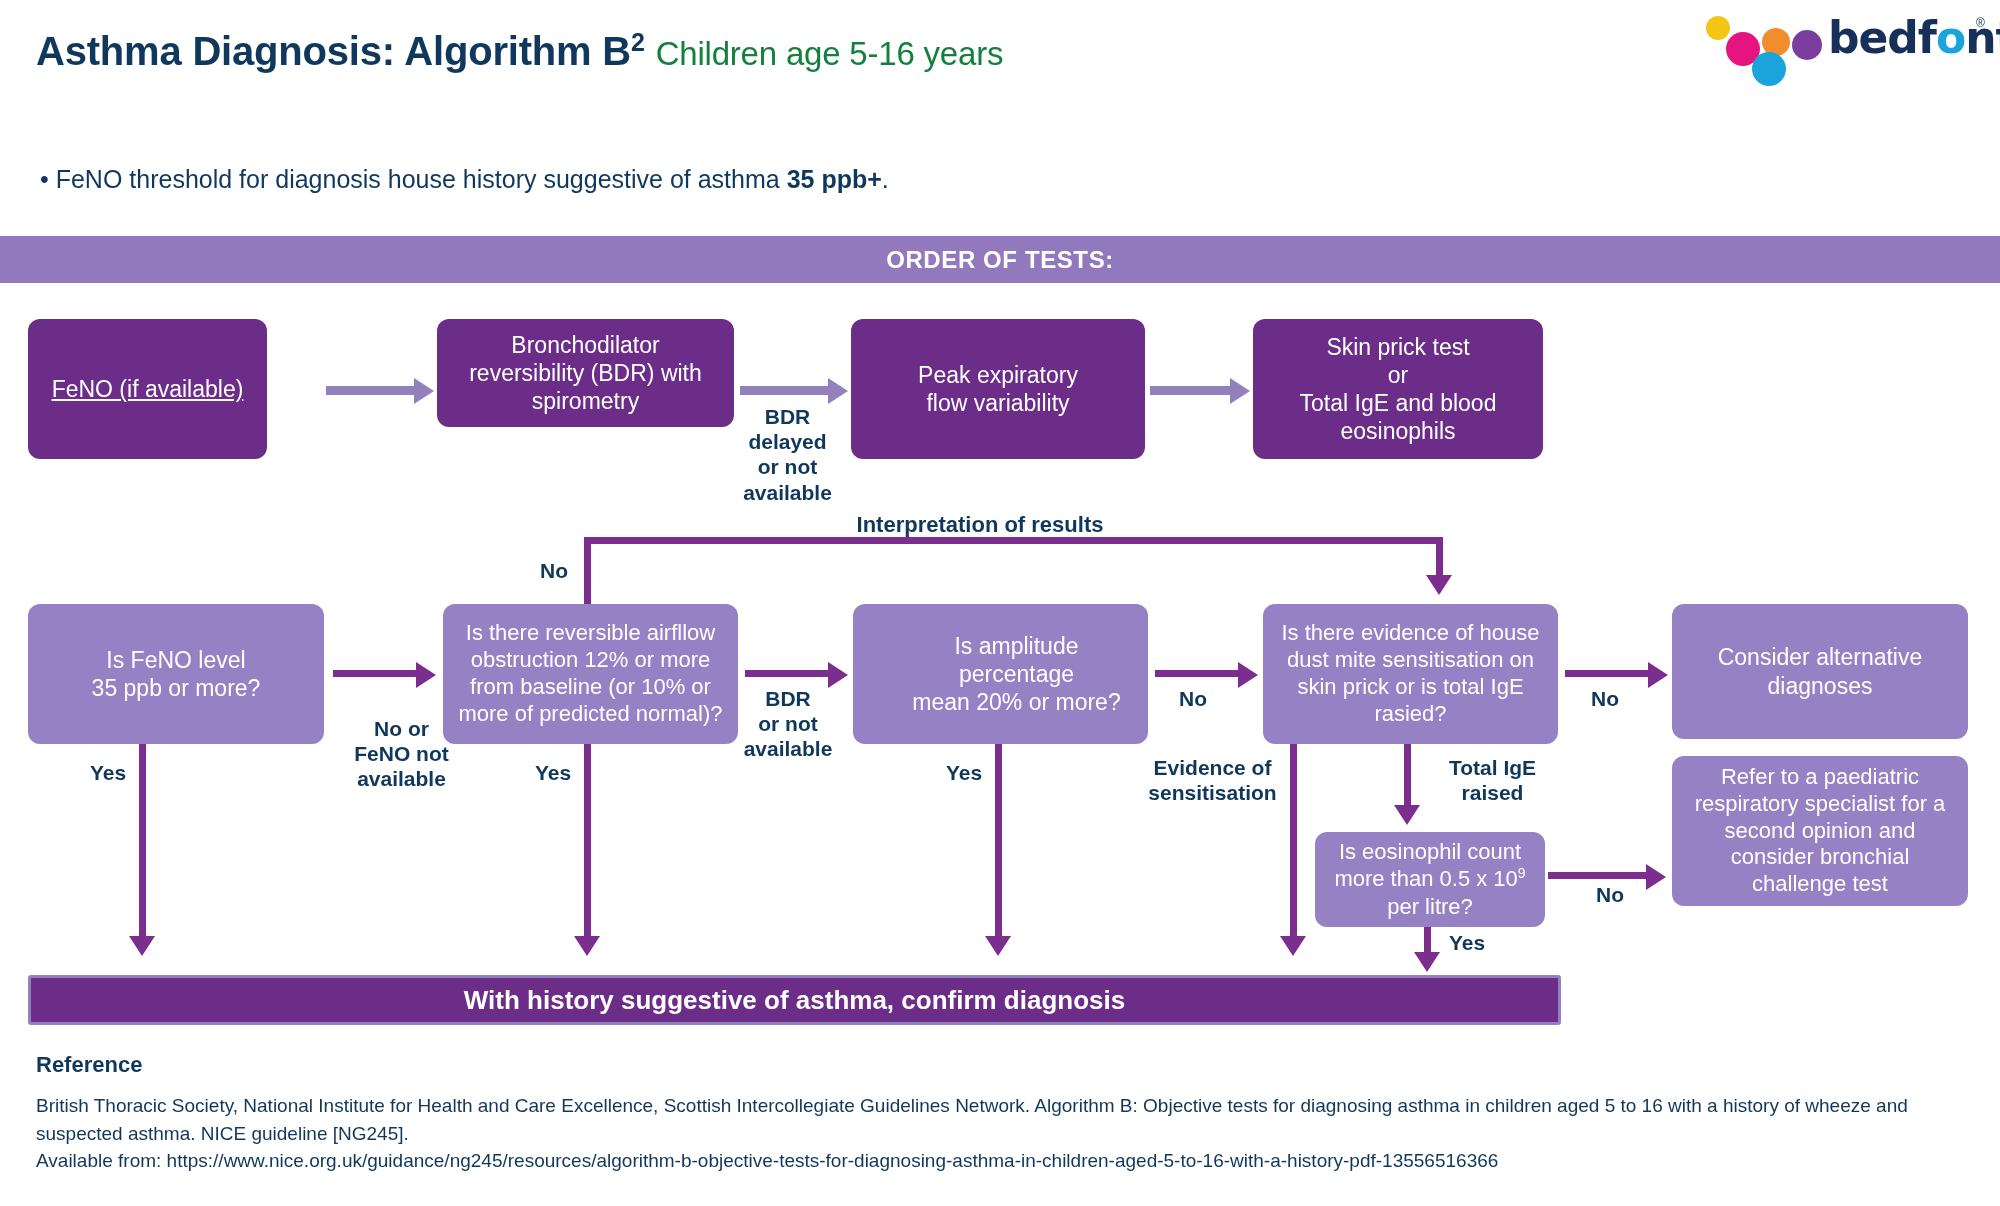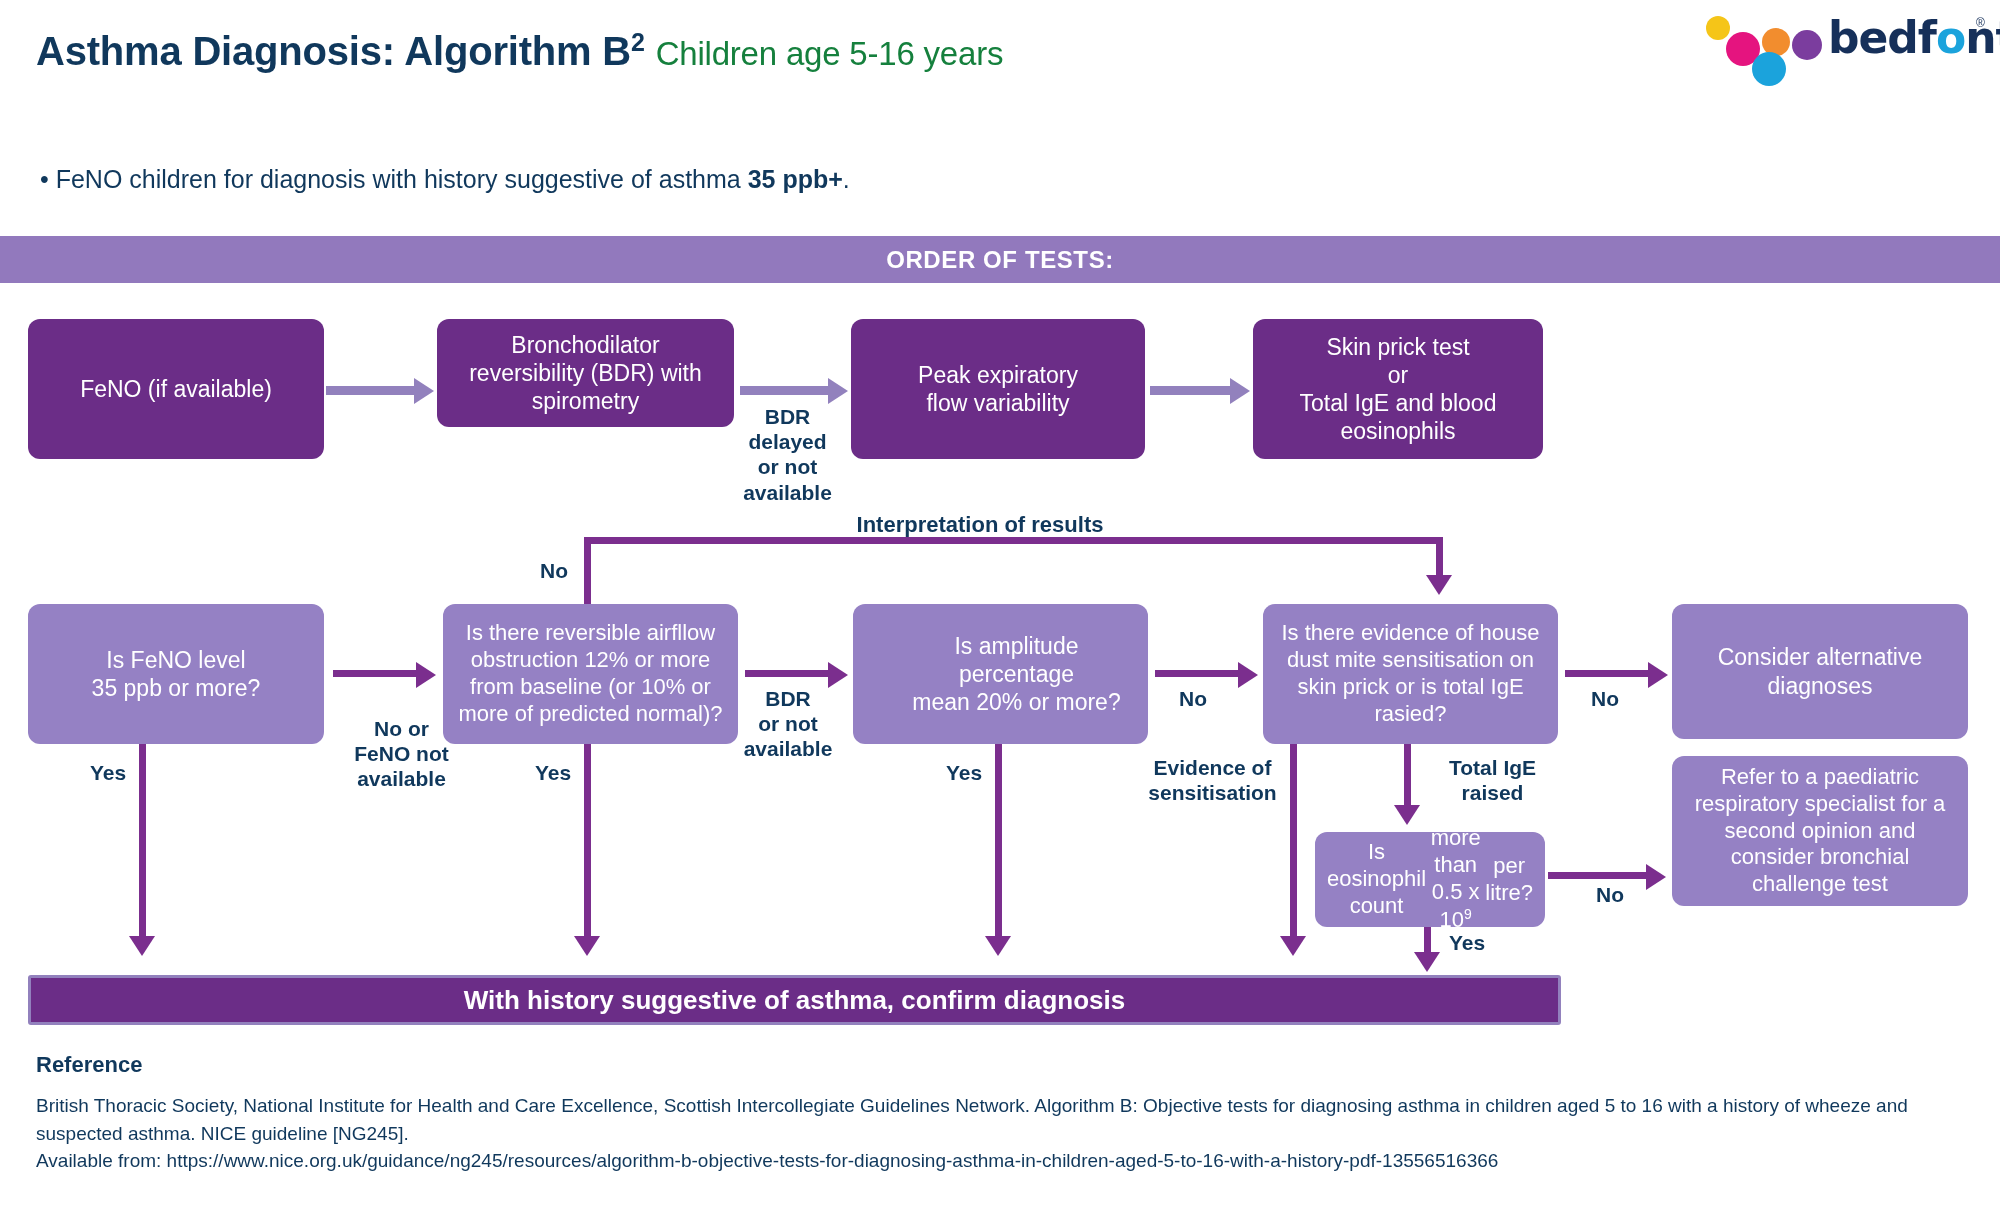--- a/index.html
+++ b/index.html
@@ -99,37 +99,37 @@
     font-size:19px;line-height:1.45;color:#10385c;
   }
 </style>
 </head>
 <body>
 
 <div id="root">
 
   <div class="title"><span>Asthma Diagnosis: Algorithm B</span><sup>2</sup> <span class="sub">Children age 5-16 years</span></div>
 
-  <div class="bullet"><span>• FeNO children for diagnosis with history suggestive of asthma </span><b>35 ppb+</b><span>.</span></div>
+  <div class="bullet"><span>• FeNO threshold for diagnosis house history suggestive of asthma </span><b>35 ppb+</b><span>.</span></div>
 
   <div class="logo">
     <span class="dot" style="left:6px;top:8px;width:24px;height:24px;background:#f5c518;"></span>
     <span class="dot" style="left:26px;top:24px;width:34px;height:34px;background:#e5147f;"></span>
     <span class="dot" style="left:62px;top:20px;width:28px;height:28px;background:#f28d2e;"></span>
     <span class="dot" style="left:92px;top:22px;width:30px;height:30px;background:#7b3d9e;"></span>
     <span class="dot" style="left:52px;top:44px;width:34px;height:34px;background:#1ba3dc;"></span>
     <span class="wordmark"><span>bedf</span><span class="hl">o</span><span>nt</span></span>
     <span class="reg">®</span>
   </div>
 
   <div class="order-bar">
     <span>ORDER OF TESTS:</span>
   </div>
 
-  <div class="box dark" style="left:28px;top:319px;width:296px;height:140px;">
+  <div class="box dark" style="left:28px;top:319px;width:239px;height:140px;text-decoration:underline;">
     <span style="white-space:pre-line">FeNO (if available)</span>
   </div>
 
   <div class="box dark" style="left:437px;top:319px;width:297px;height:108px;">
     <span style="white-space:pre-line">Bronchodilator
 reversibility (BDR) with
 spirometry</span>
   </div>
 
   <div class="box dark" style="left:851px;top:319px;width:294px;height:140px;">
@@ -208,21 +208,21 @@
 available</div>
 
   <div class="hline" style="left:1155px;top:670px;width:85px;"></div>
   <div class="arrow-r" style="left:1238px;top:662px;"></div>
   <div class="lbl" style="left:1168px;top:686px;width:50px;">No</div>
 
   <div class="hline" style="left:1565px;top:670px;width:85px;"></div>
   <div class="arrow-r" style="left:1648px;top:662px;"></div>
   <div class="lbl" style="left:1580px;top:686px;width:50px;">No</div>
 
-  <div class="box lightsm" style="left:1315px;top:832px;width:230px;height:95px;flex-direction:row;">
+  <div class="box lightsm" style="left:1315px;top:832px;width:230px;height:95px;flex-direction:column;">
     <span>Is eosinophil count</span>
     <span><span>more than 0.5 x 10</span><sup style="font-size:14px;">9</sup></span>
     <span>per litre?</span>
   </div>
 
   <div class="vline" style="left:1404px;top:744px;height:64px;"></div>
   <div class="arrow-d" style="left:1394px;top:805px;"></div>
   <div class="lbl" style="left:1430px;top:755px;width:125px;white-space:pre-line;">Total IgE
 raised</div>
 

